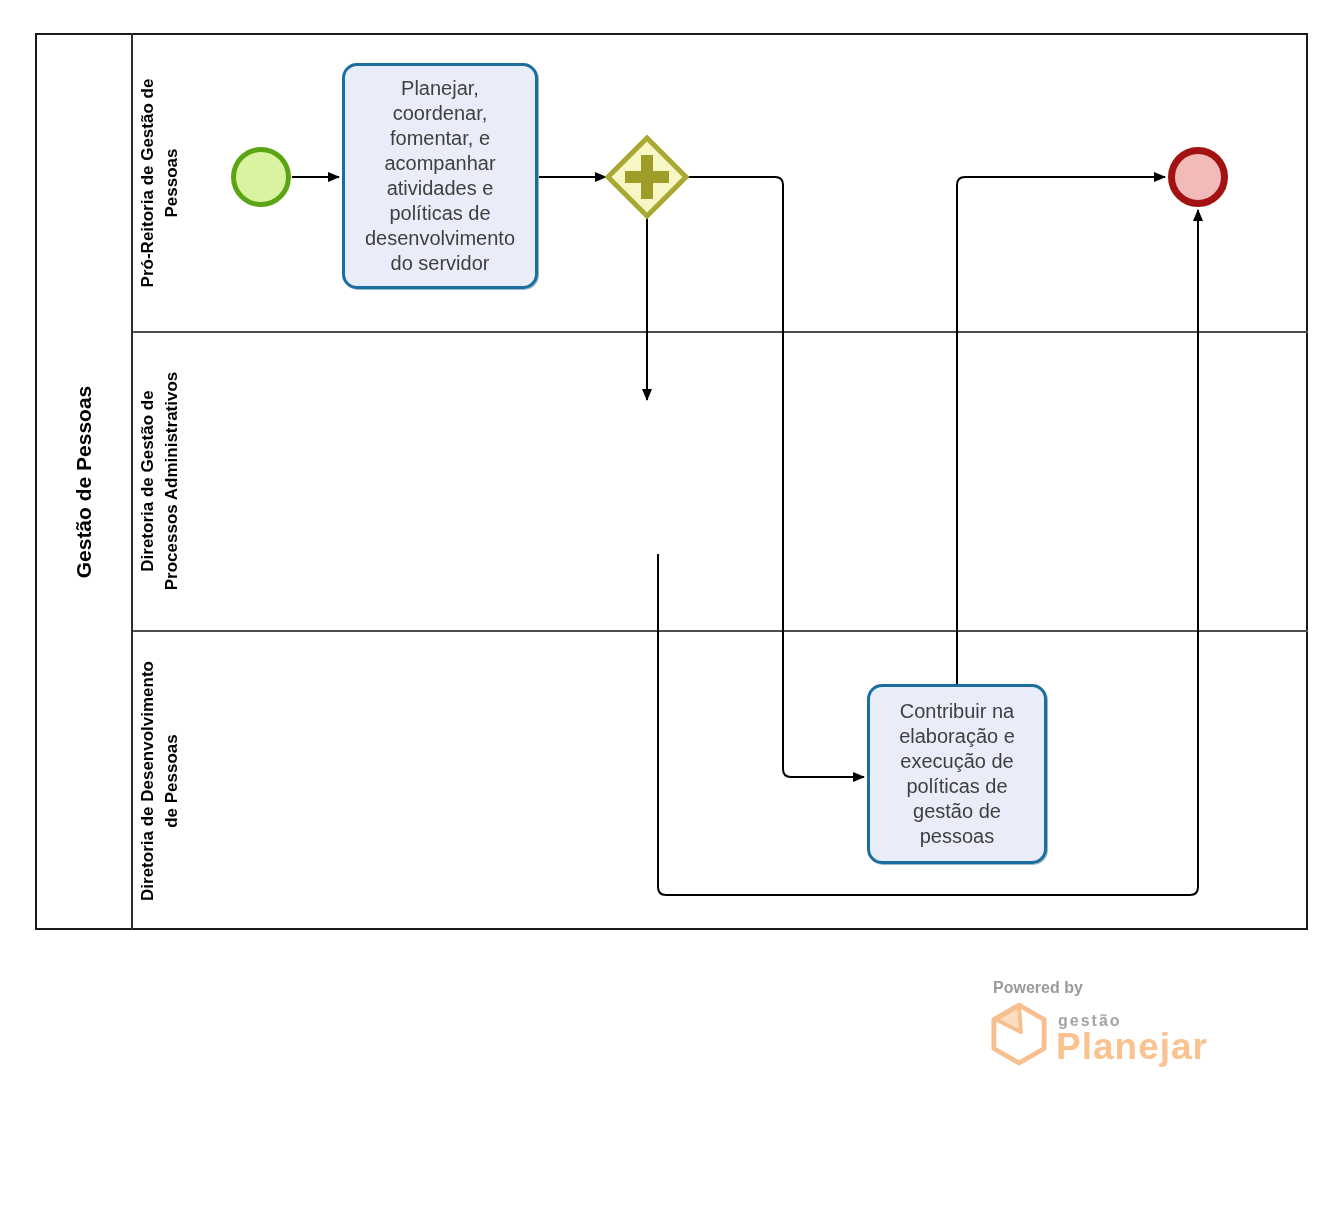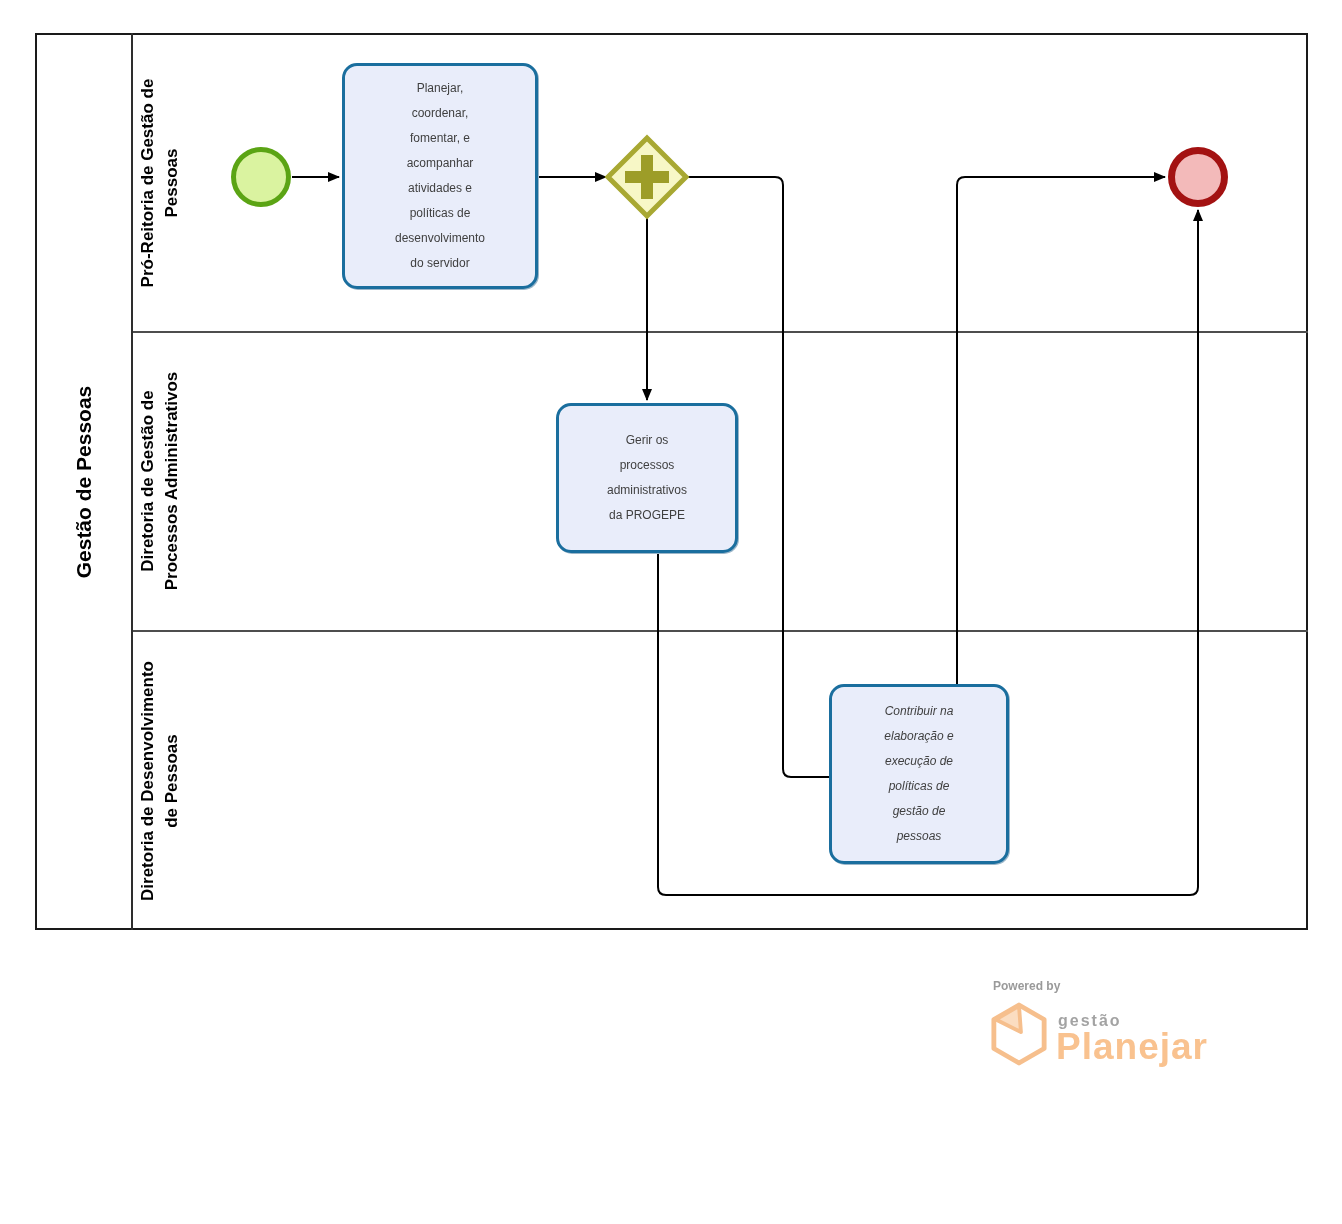--- a/index.html
+++ b/index.html
@@ -20,35 +20,35 @@
   .lane-title.l1{top:159px;}
   .lane-title.l2{top:457px;}
   .lane-title.l3{top:757px;}
 
   
   svg.flows{position:absolute;left:0;top:0;}
 
   
   .task{position:absolute;box-sizing:border-box;background:#e9edfa;border:3px solid #1a6e9e;
     border-radius:15px;display:flex;align-items:center;justify-content:center;text-align:center;
-    color:#3f3f3f;font-size:12px;line-height:25px;white-space:pre-line;box-shadow:1px 1px 0 #9bb6c9;}
+    color:#3f3f3f;font-size:20px;line-height:25px;white-space:pre-line;box-shadow:1px 1px 0 #9bb6c9;}
   .task.t1{left:342px;top:63px;width:196px;height:226px;}
   .task.t2{left:556px;top:403px;width:182px;height:150px;}
-  .task.t3{left:829px;top:684px;width:180px;height:180px;font-style:italic;}
+  .task.t3{left:867px;top:684px;width:180px;height:180px;}
 
   
   .event{position:absolute;border-radius:50%;box-sizing:border-box;}
   .event.start{left:231px;top:147px;width:60px;height:60px;background:#daf3a0;border:5px solid #5ba414;}
   .event.end{left:1168px;top:147px;width:60px;height:60px;background:#f3baba;border:7px solid #a31212;}
 
   
   .gateway{position:absolute;left:603px;top:133px;width:88px;height:88px;}
 
   
-  .powered-by{position:absolute;left:993px;top:979px;font-size:12px;font-weight:bold;color:#9a9a9a;}
+  .powered-by{position:absolute;left:993px;top:979px;font-size:16px;font-weight:bold;color:#9a9a9a;}
   .bizagi-icon{position:absolute;left:990px;top:1002px;}
   .bizagi-word{position:absolute;left:1058px;top:1012px;font-size:16px;font-weight:bold;
     color:#a3a3a3;letter-spacing:2px;}
   .modeler-word{position:absolute;left:1056px;top:1026px;font-size:37px;color:#f9c28f;font-weight:bold;letter-spacing:1px;}
 </style>
 </head>
 <body>
 
 <div id="canvas">
 
@@ -88,24 +88,20 @@
 atividades e
 políticas de
 desenvolvimento
 do servidor</div>
 
   <svg class="gateway" width="88" height="88" viewBox="0 0 88 88">
     <polygon points="44,5 83,44 44,83 5,44" fill="#f7f7c6" stroke="#a8a832" stroke-width="5" stroke-linejoin="miter"></polygon>
     <path d="M 38 22 H 50 V 38 H 66 V 50 H 50 V 66 H 38 V 50 H 22 V 38 H 38 Z" fill="#9d9d28"></path>
   </svg>
 
-  <div class="task t2">Gerir os
-processos
-administrativos
-da PROGEPE</div>
 
   <div class="task t3">Contribuir na
 elaboração e
 execução de
 políticas de
 gestão de
 pessoas</div>
 
   <div class="event end"></div>
 

